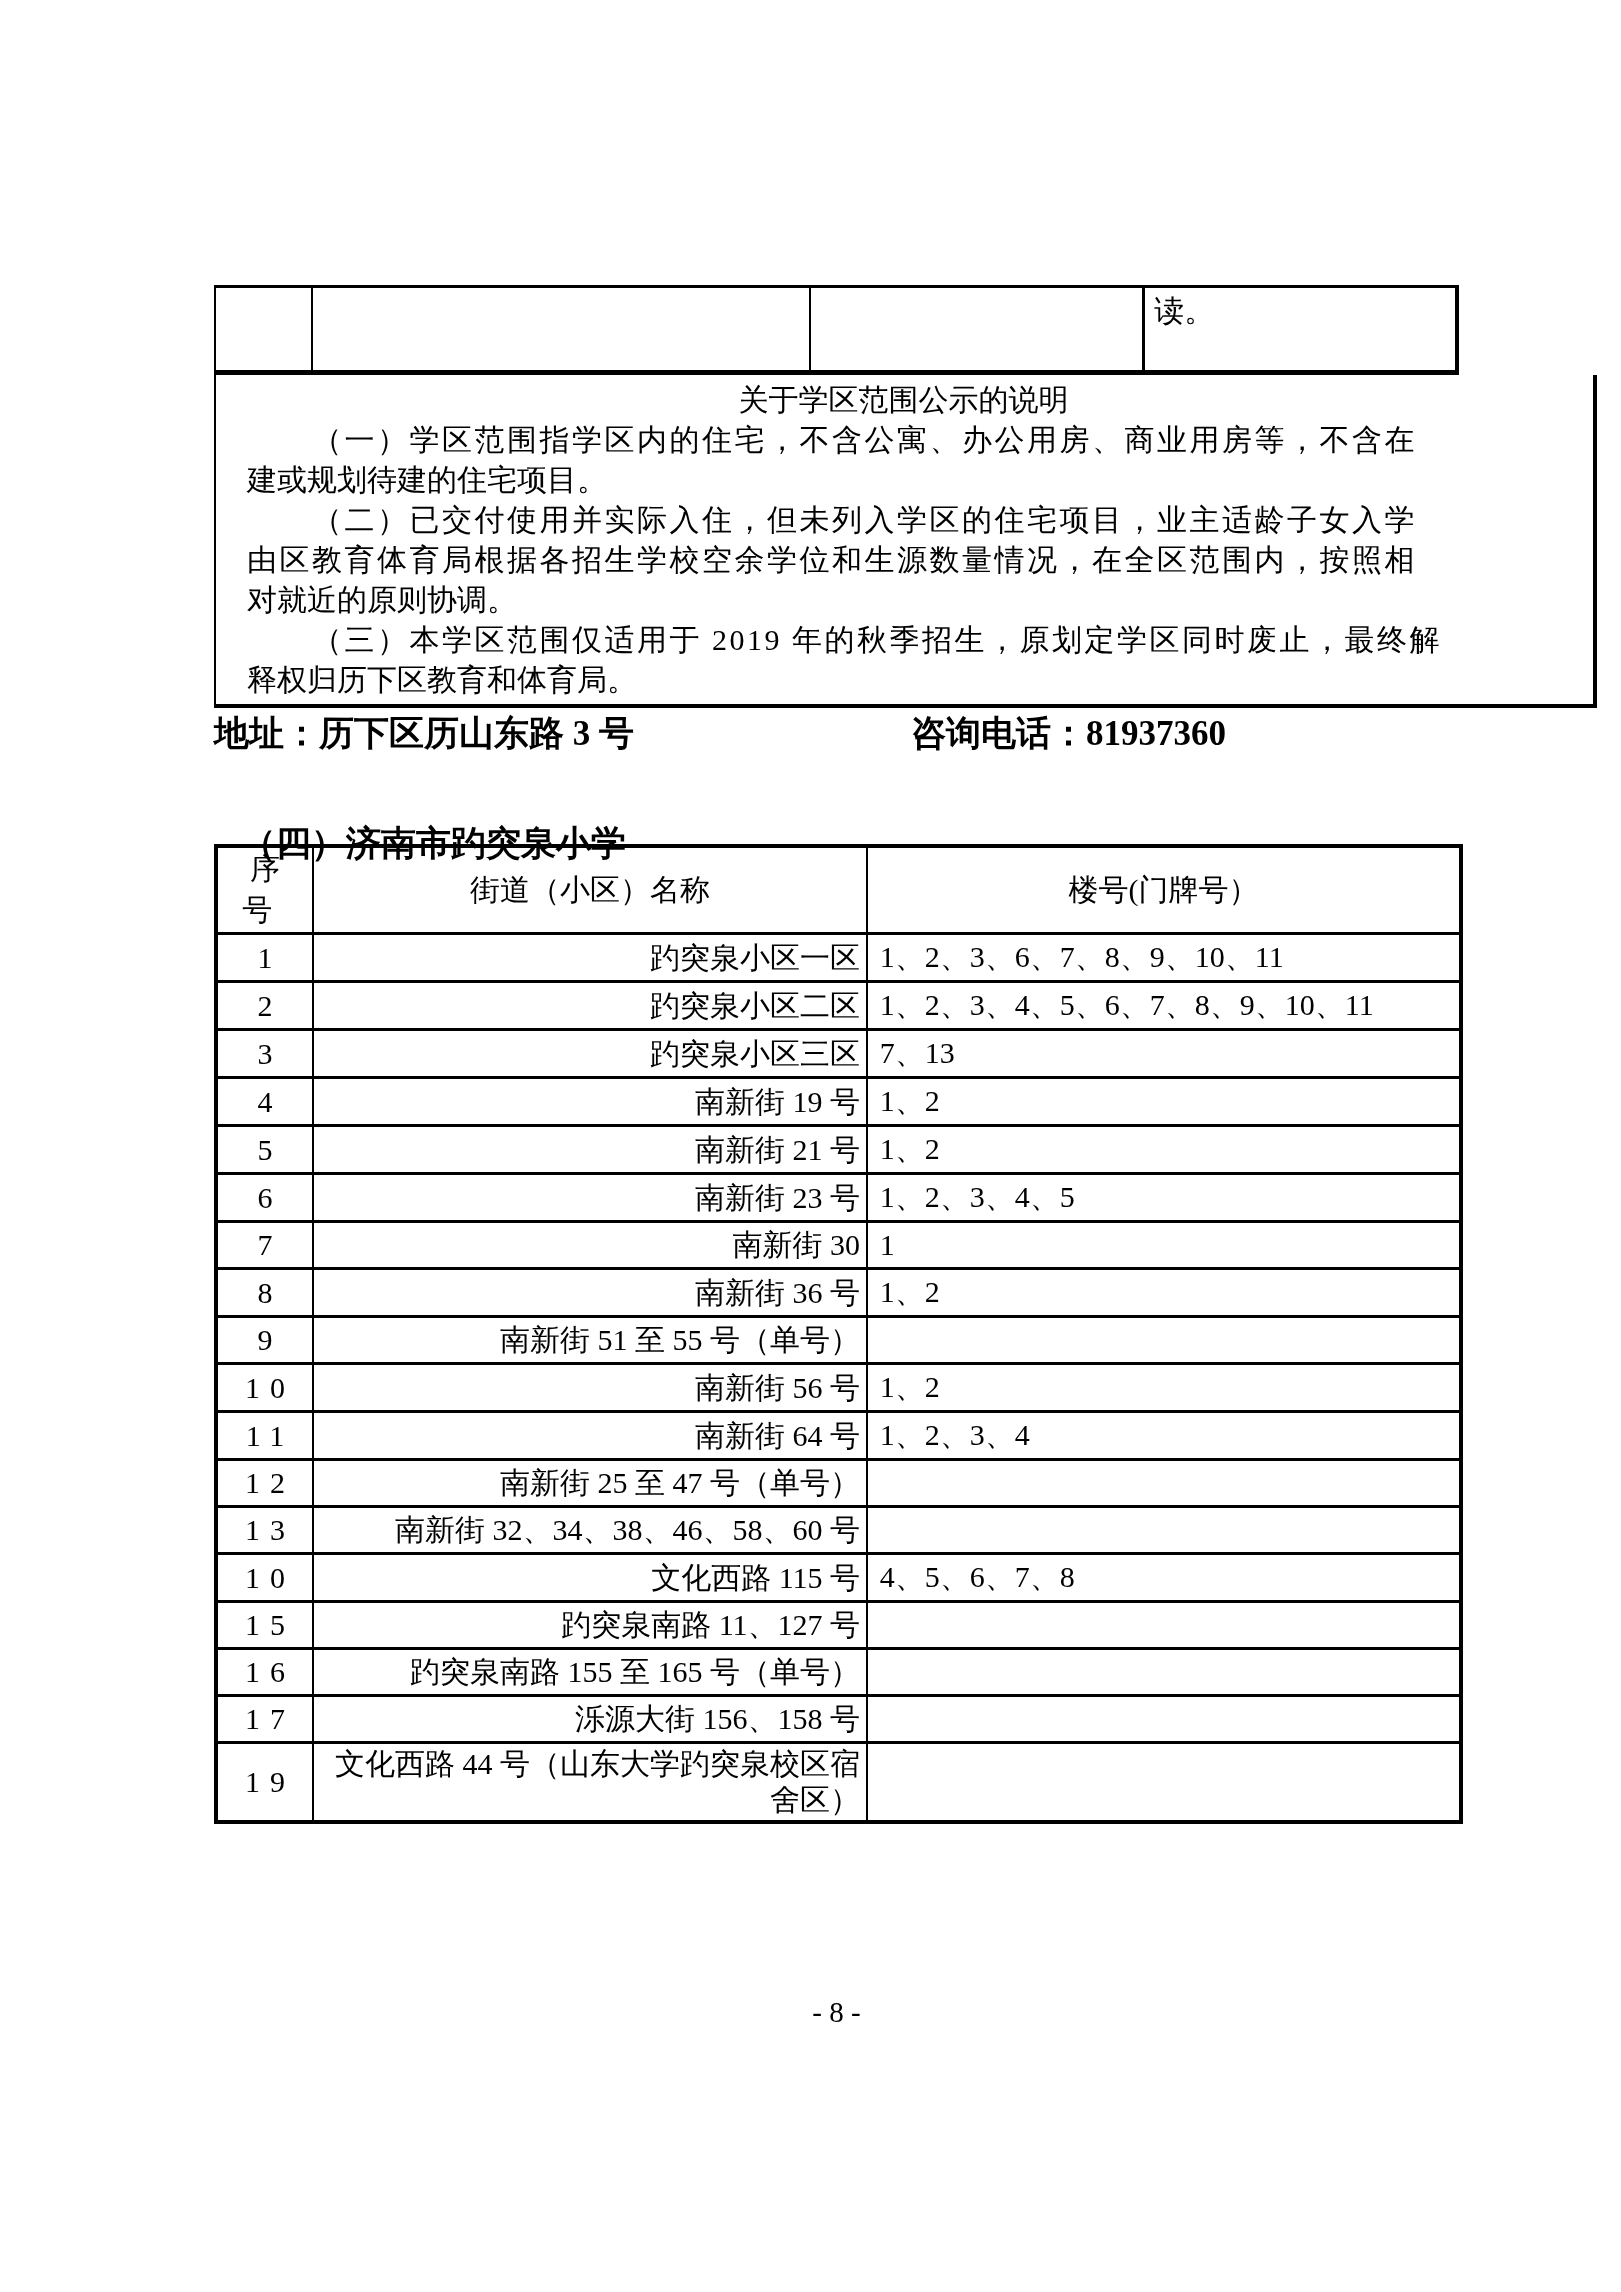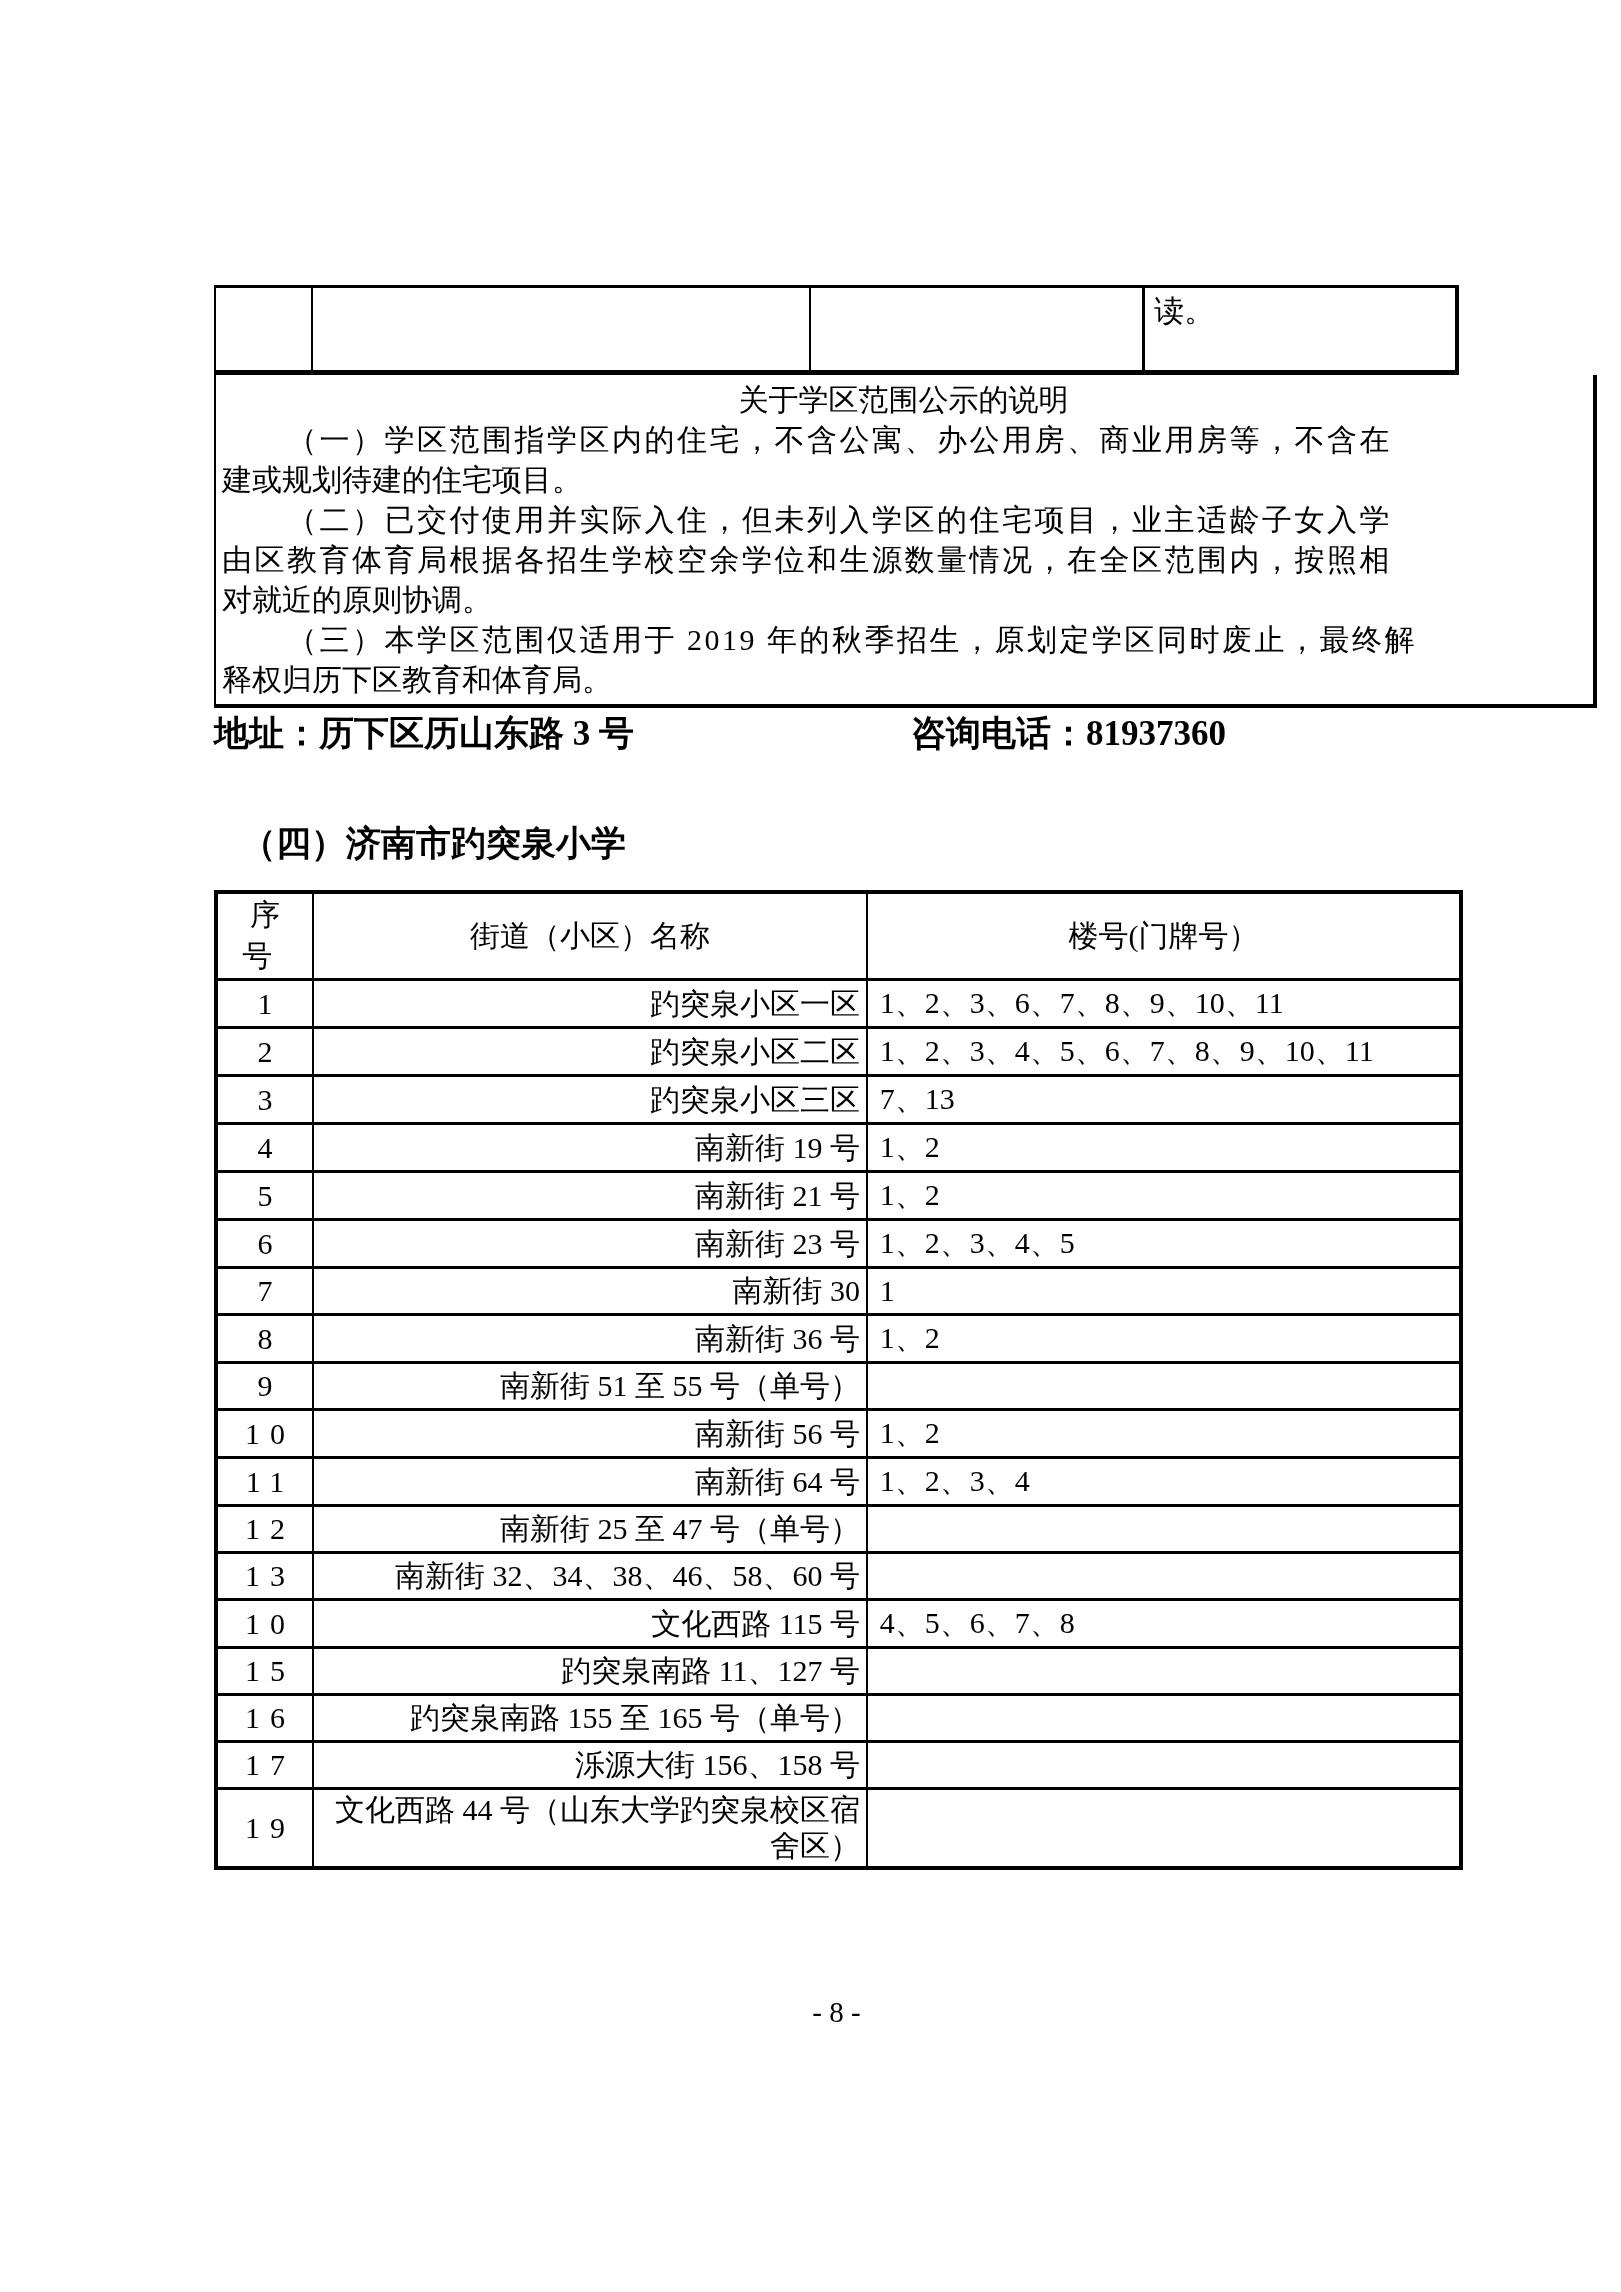--- a/index.html
+++ b/index.html
@@ -35,36 +35,36 @@
   
   .notice{
     position:absolute;left:214px;top:375px;width:1383px;height:333px;
     box-sizing:border-box;
     border-left:2.9px solid #000;
     border-right:4.9px solid #000;
     border-bottom:4.9px solid #000;
     padding:4.9px 7.8px 0 5.9px;
   }
   .notice-title{font-size:30px;line-height:40px;text-align:center;}
-  .notice-line{font-size:30px;line-height:40px;white-space:pre-wrap;}
+  .notice-line{font-size:30px;line-height:40px;white-space:pre-wrap;margin-left:25px;}
   .notice-line.stretch{letter-spacing:2.5px;}
   
   .addr{
     position:absolute;left:214px;top:712px;width:1245px;height:47px;
     font-size:35px;font-weight:bold;line-height:43px;
   }
   .addr .phone{position:absolute;left:697px;top:0;}
   
   .sect{
     position:absolute;left:241px;top:821px;
     font-size:35px;font-weight:bold;line-height:45px;
   }
   
   table.main{
-    position:absolute;left:214px;top:890px;
+    position:absolute;left:214px;top:844px;
     border-collapse:collapse;table-layout:fixed;
     width:1245px;
     border:4.9px solid #000;
   }
   table.main th,table.main td{
     border-left:2px solid #000;border-right:2px solid #000;
     border-top:3.9px solid #000;border-bottom:3.9px solid #000;
     font-size:30px;font-weight:normal;
     overflow:hidden;
   }

